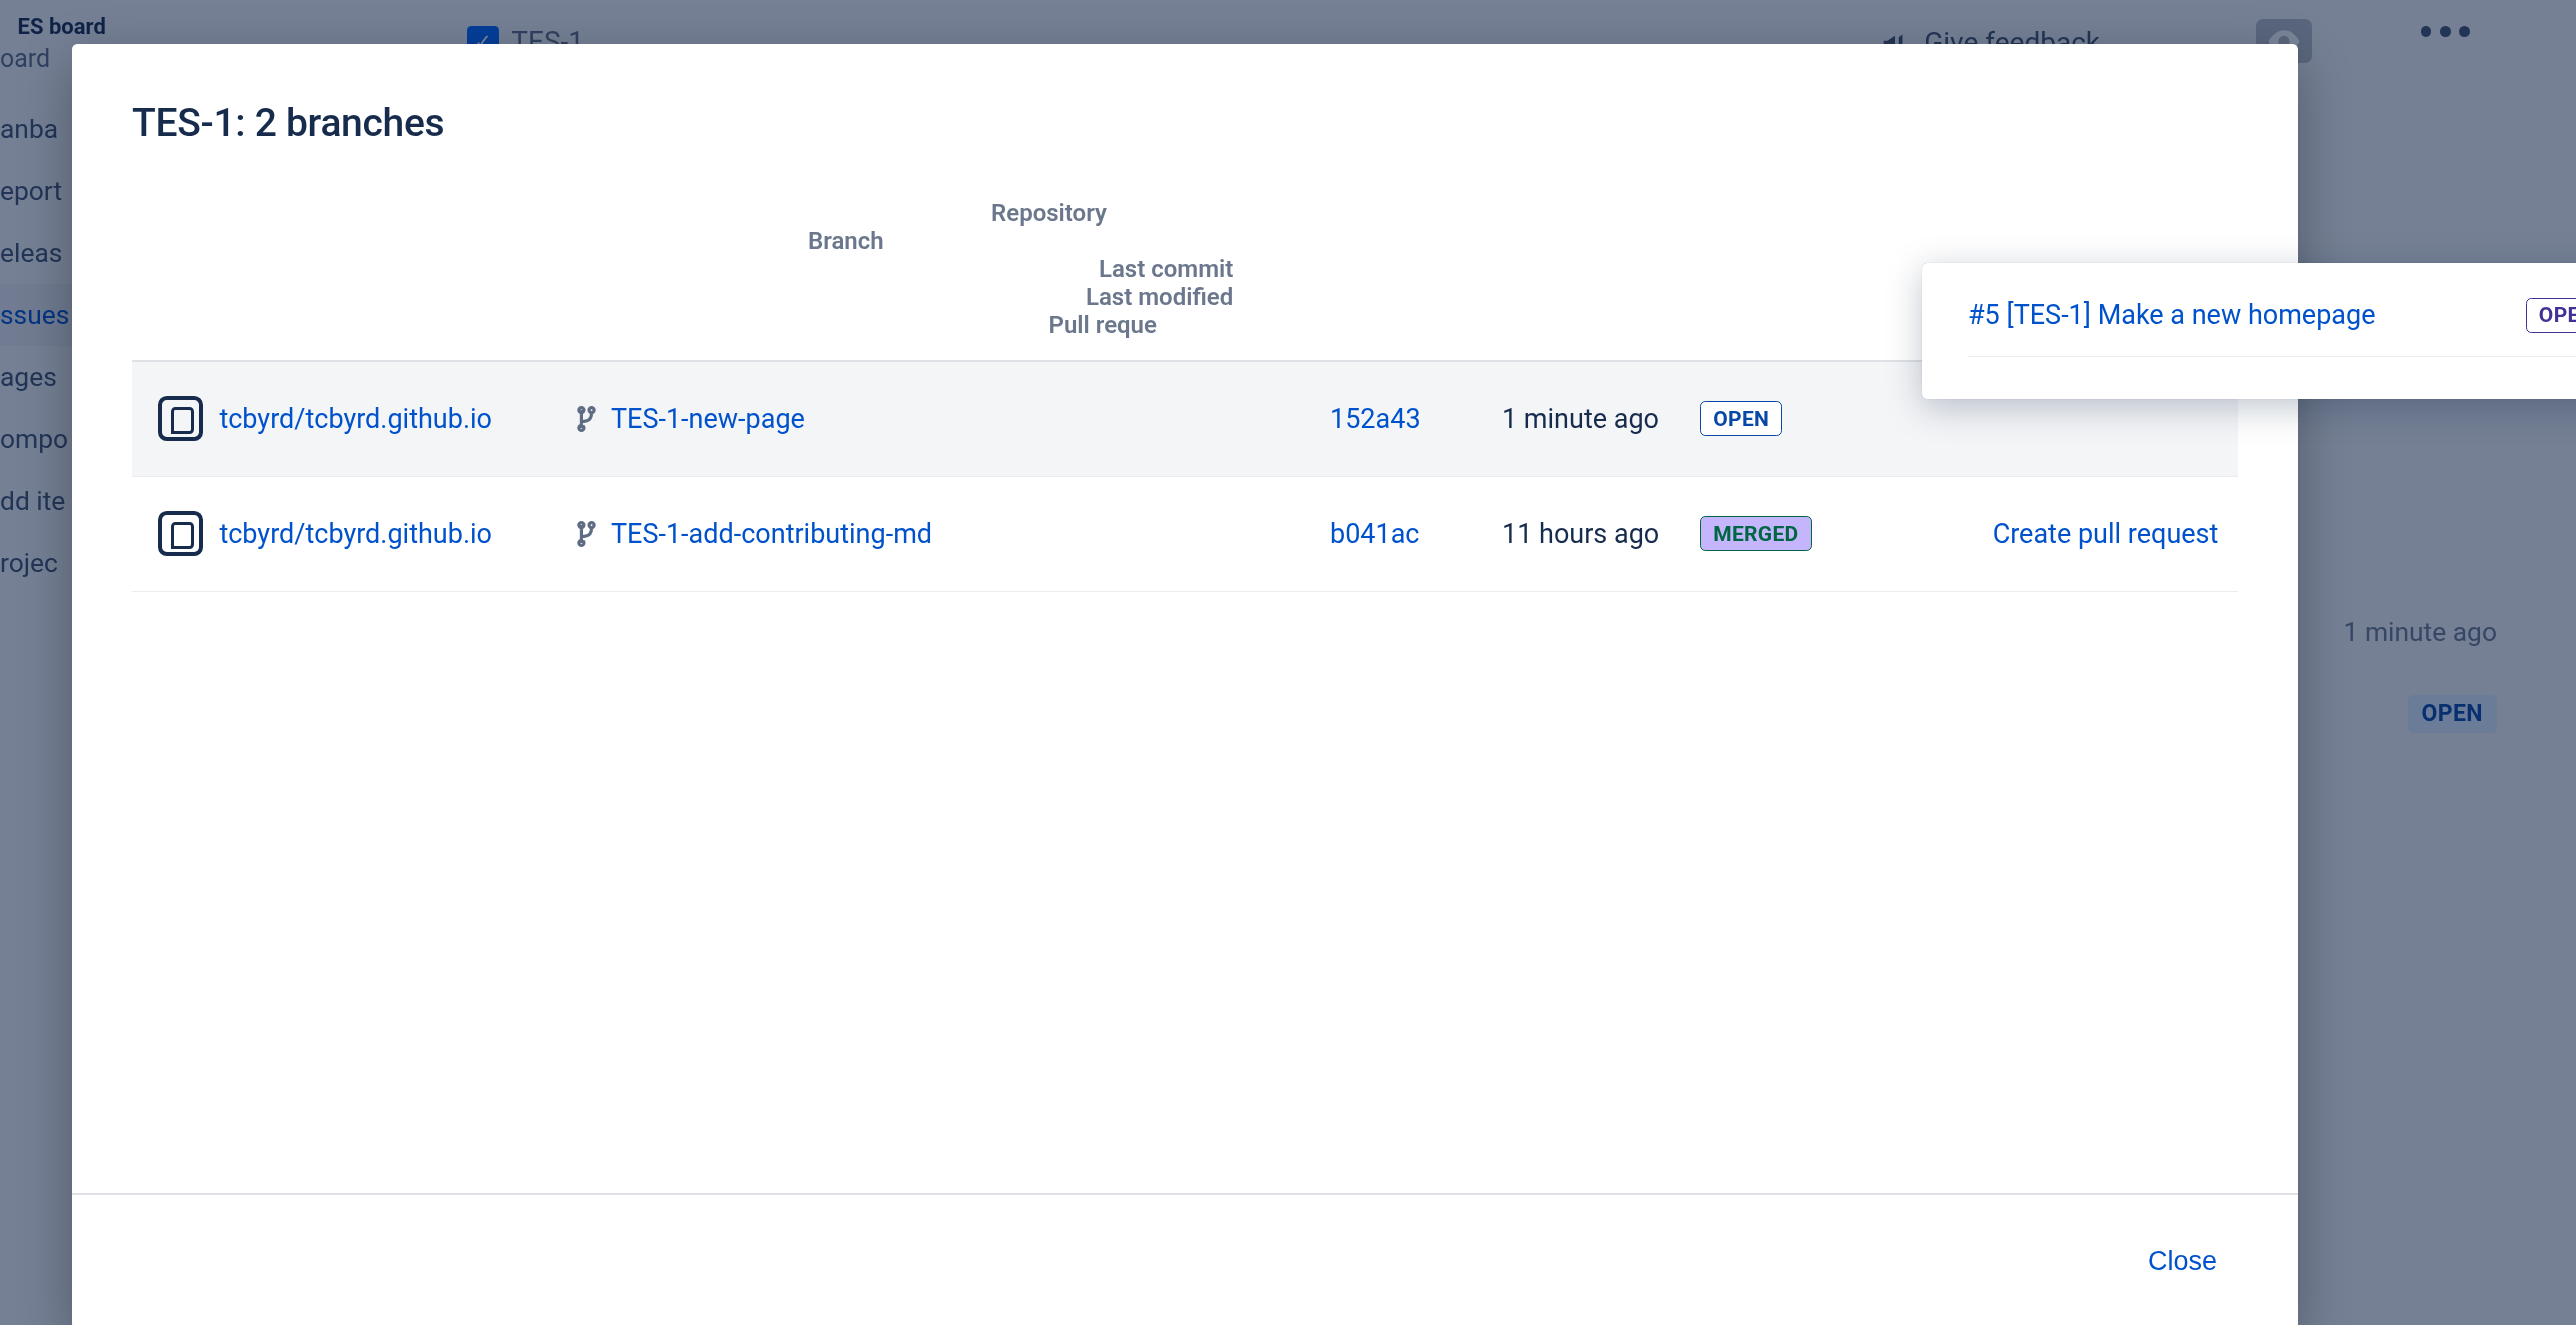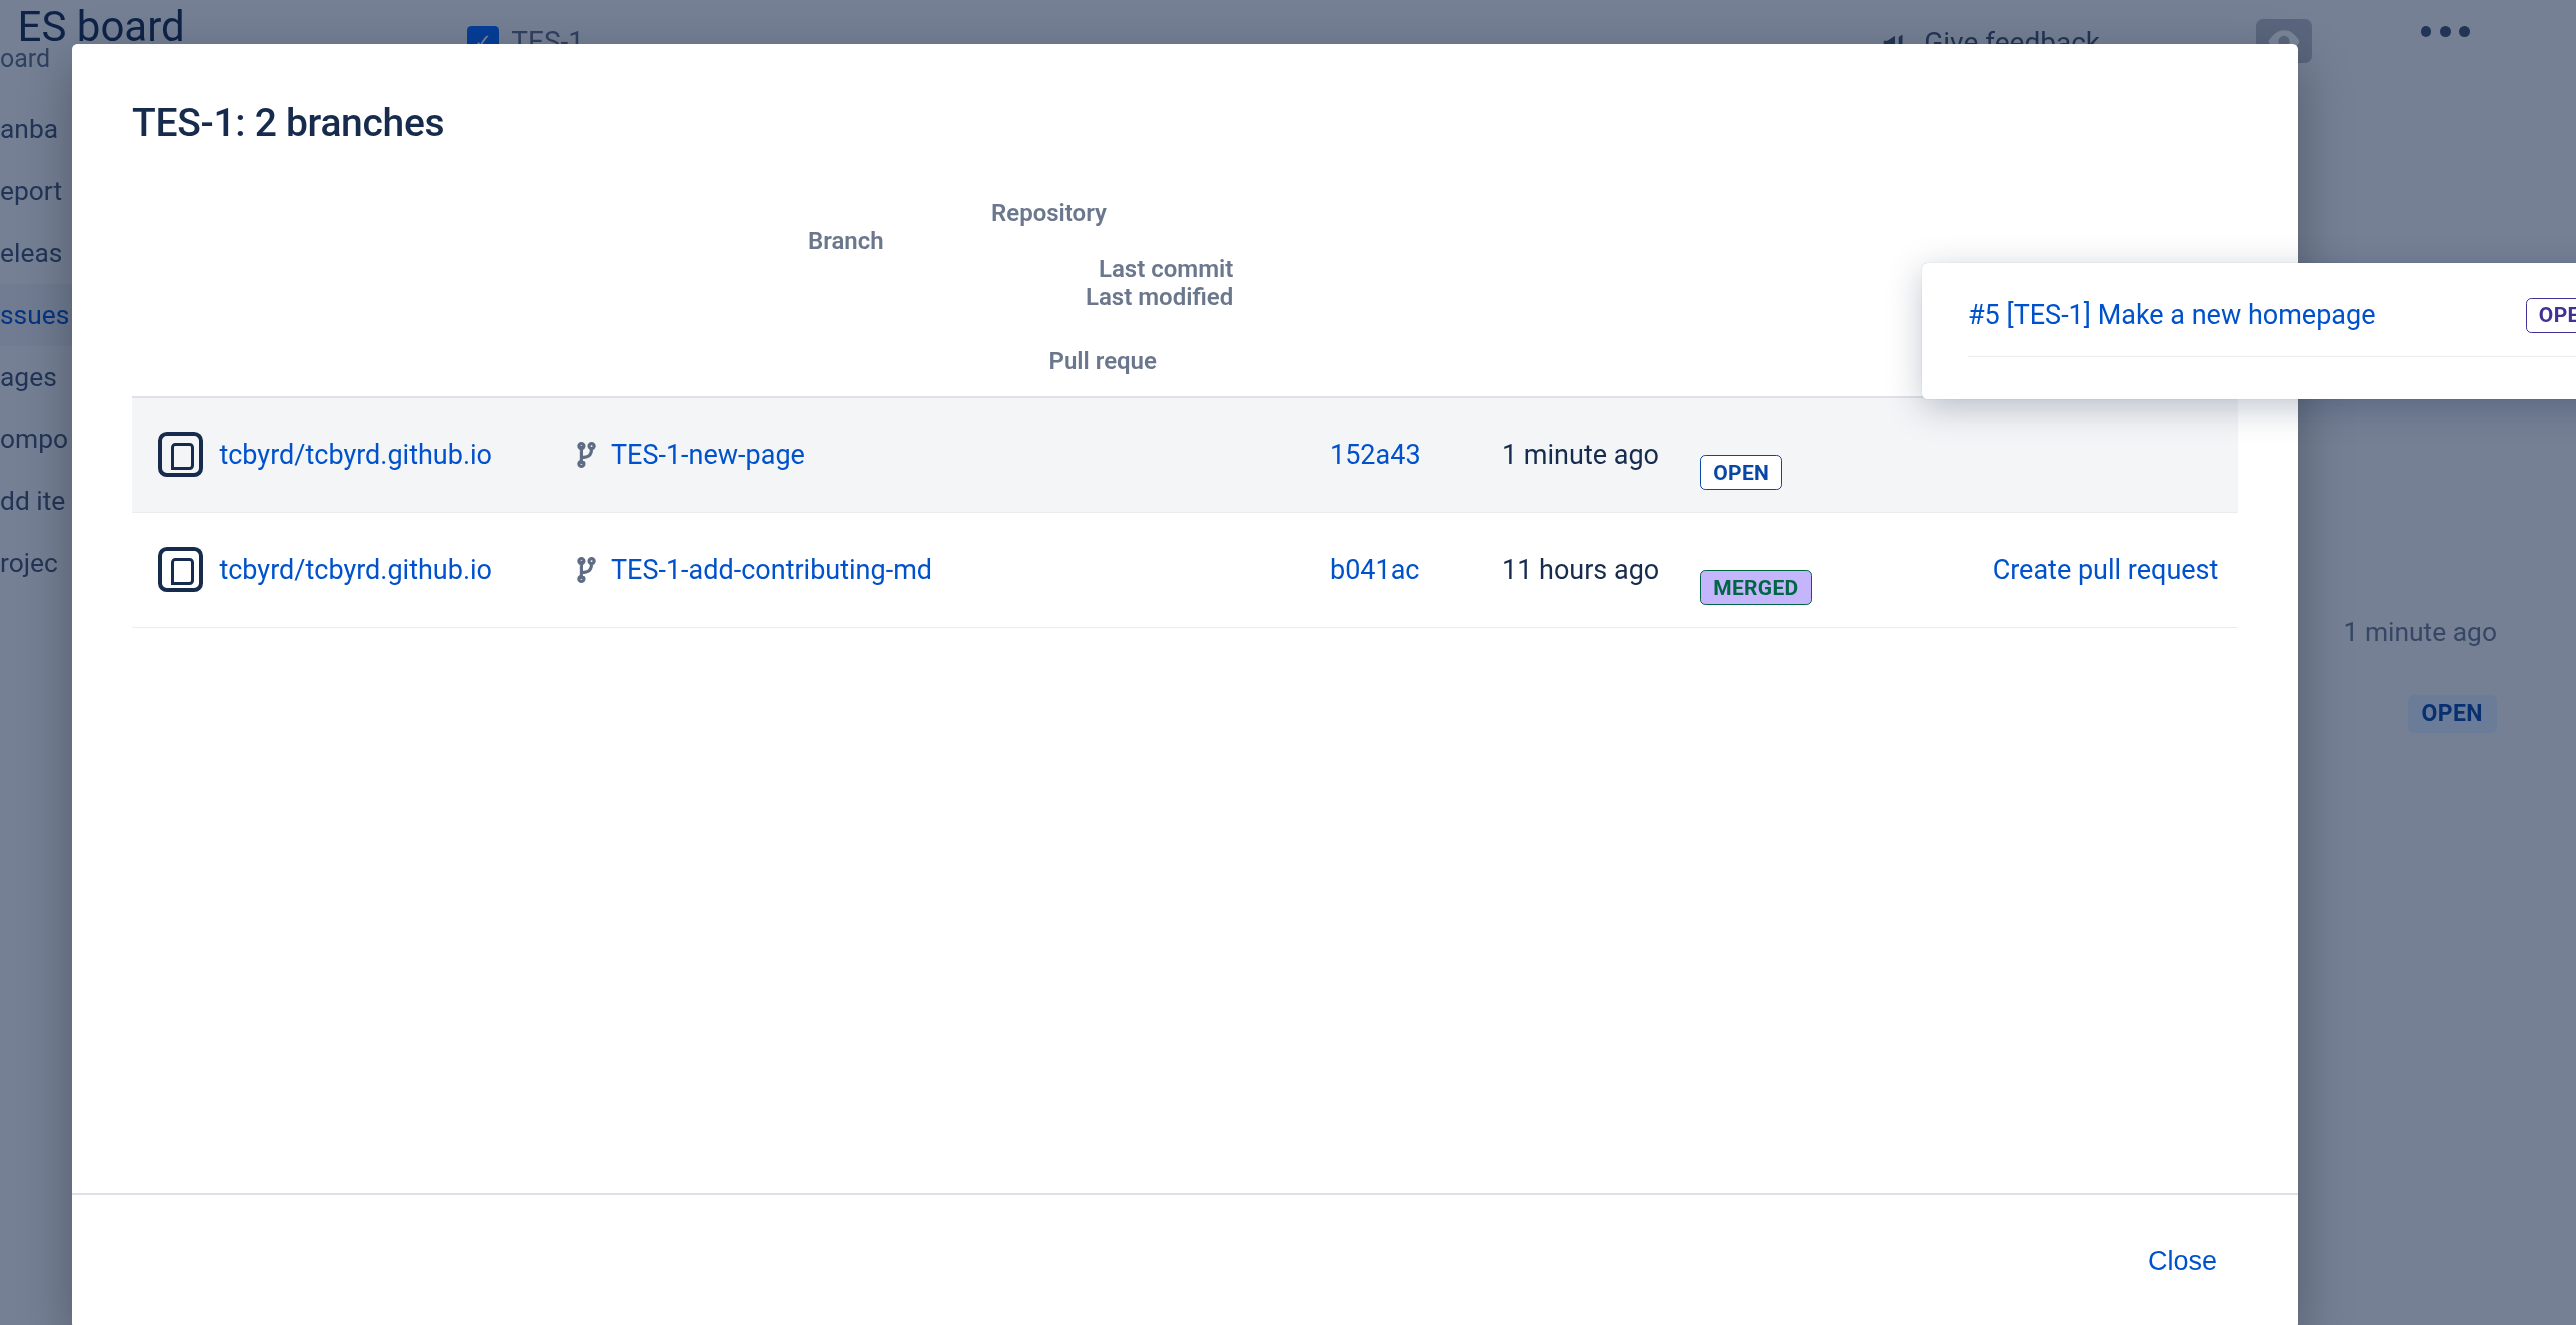--- a/index.html
+++ b/index.html
@@ -2,21 +2,21 @@
 <html style="font-size:14px"><head>
 <meta charset="utf-8">
 <style>
 * { margin:0; padding:0; box-sizing:border-box; }
 html,body { width:2576px; height:1326px; font-family:-apple-system,BlinkMacSystemFont,"Segoe UI",Roboto,sans-serif; overflow:hidden; }
 .bg { position:absolute; inset:0; background:#f4f5f7; }
 .overlay { position:absolute; inset:0; background:rgba(9,30,66,0.54); }
 
 
 .bg-top { position:absolute; top:0; left:0; right:0; height:53px; display:flex; align-items:center; padding:0 17.6px; color:#172B4D; }
-.bg-title { font-size:42px; font-weight:400; color:#172B4D; }
+.bg-title { font-size:22px; font-weight:700; color:#172B4D; }
 .bg-issue { position:absolute; left:467px; top:25px; display:flex; align-items:center; gap:12.3px; }
 .bg-issue-icon { width:32px; height:32px; background:#0065FF; border-radius:4.4px; display:flex; align-items:center; justify-content:center; color:#fff; font-size:21px; }
 .bg-issue-label { font-size:28px; color:#5E6C84;text-align:center; }
 .bg-feedback { position:absolute; right:476px; top:26.4px; display:flex; align-items:center; gap:14px; font-size:28px; color:#42526E; }
 .bg-eye { position:absolute; right:264px; top:19.4px; width:56px; height:44px; background:#babcc3; border-radius:7px; display:flex; align-items:center; justify-content:center; }
 .bg-more { position:absolute; right:106px; top:26.4px; display:flex; gap:8.8px; }
 .bg-more span { width:10.6px; height:10.6px; background:#42526E; border-radius:50%; }
 .bg-sidebar { position:absolute; left:0; top:44px; width:370px; }
 .bg-side-sub { font-size:25px; color:#5E6C84; padding-left:0; margin-bottom:25px; }
 .bg-side-item { font-size:26.4px; color:#42526E; padding:16px 0 16px 0; }
@@ -30,21 +30,21 @@
 .modal { position:absolute; left:72px; top:44px; width:2226px; height:1285px; background:#fff; border-radius:5.3px; box-shadow:0 17.6px 53px rgba(0,0,0,0.3); display:flex; flex-direction:column; }
 .modal-header { padding:56px 60px 35px 60px; }
 .modal-title { font-size:39px; font-weight:500; color:#172B4D; letter-spacing:-0.3px; }
 .modal-body { flex:1; padding:0 60px; overflow:hidden; }
 .table-head { display:flex; align-items:center; padding:17.6px 0 21px 0; border-bottom:2.6px solid #DFE1E6;flex-direction:column; }
 .th { font-size:24px; font-weight:600; color:#6B778C; }
 .col-repo { width:444px; padding-left:28px; }
 .col-branch { width:754px; }
 .col-commit { width:172px; }
 .col-modified { width:198px; }
-.col-pr { width:273px;margin-top:36px; }
+.col-pr { width:273px; }
 .col-action { flex:1; text-align:center; }
 
 .row { display:flex; align-items:center; height:115px; border-bottom:1.8px solid #EBECF0; }
 .row.hover { background:#F4F5F7; }
 .repo-cell { display:flex; align-items:center; gap:16px; padding-left:26.4px; }
 .repo-icon { width:45px; height:45px; border:4px solid #172B4D; border-radius:8.8px; display:flex; align-items:center; justify-content:center; }
 .repo-icon-inner { width:23px; height:26.4px; border:3.5px solid #172B4D; border-radius:4.4px 4.4px 4.4px 0; position:relative; left:1.8px; top:1.8px; }
 .link { color:#0052CC; font-size:27px; }
 .branch-cell { display:flex; align-items:center; gap:14px; }
 .branch-icon { width:21px; height:28px; }

